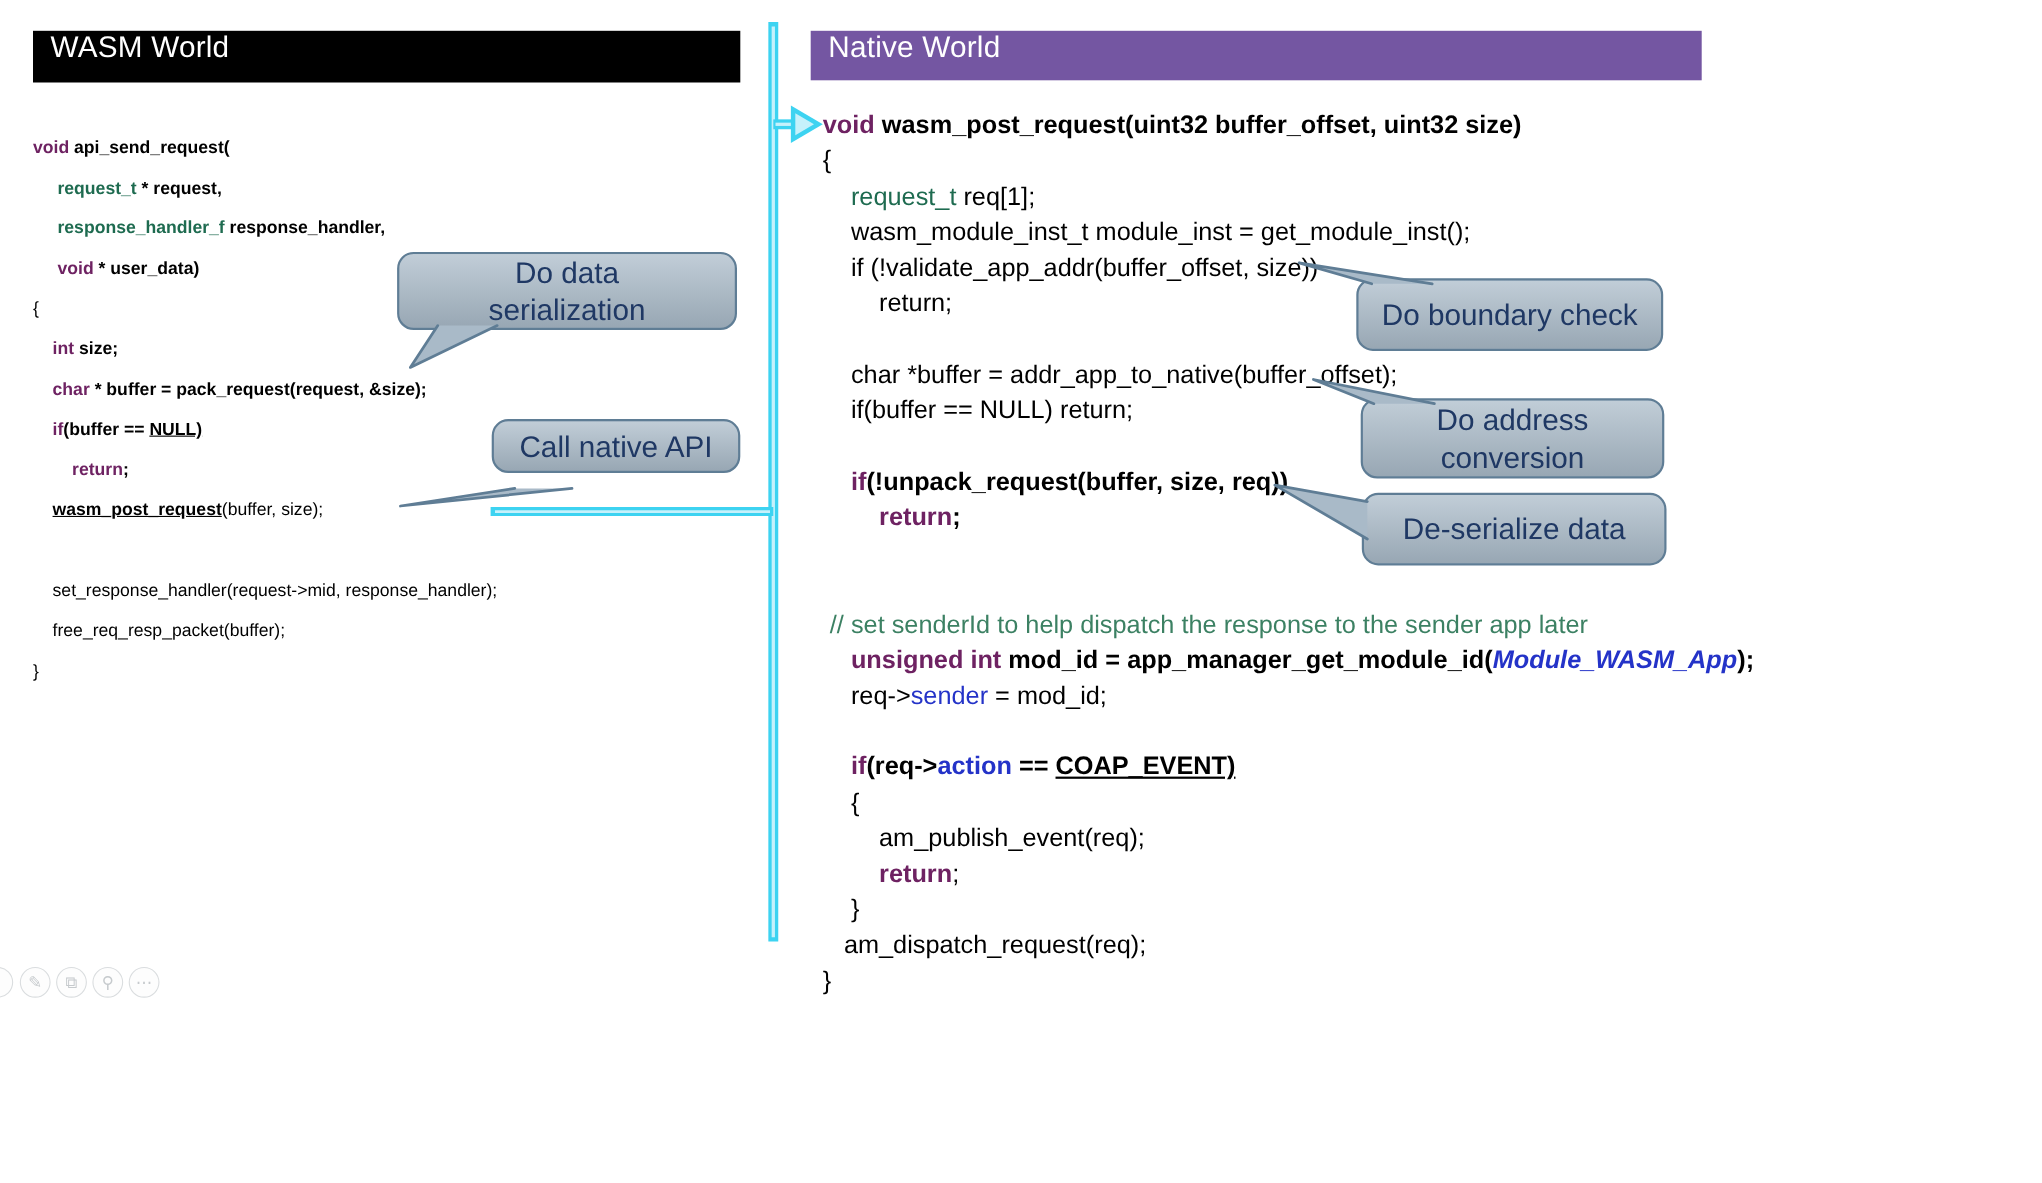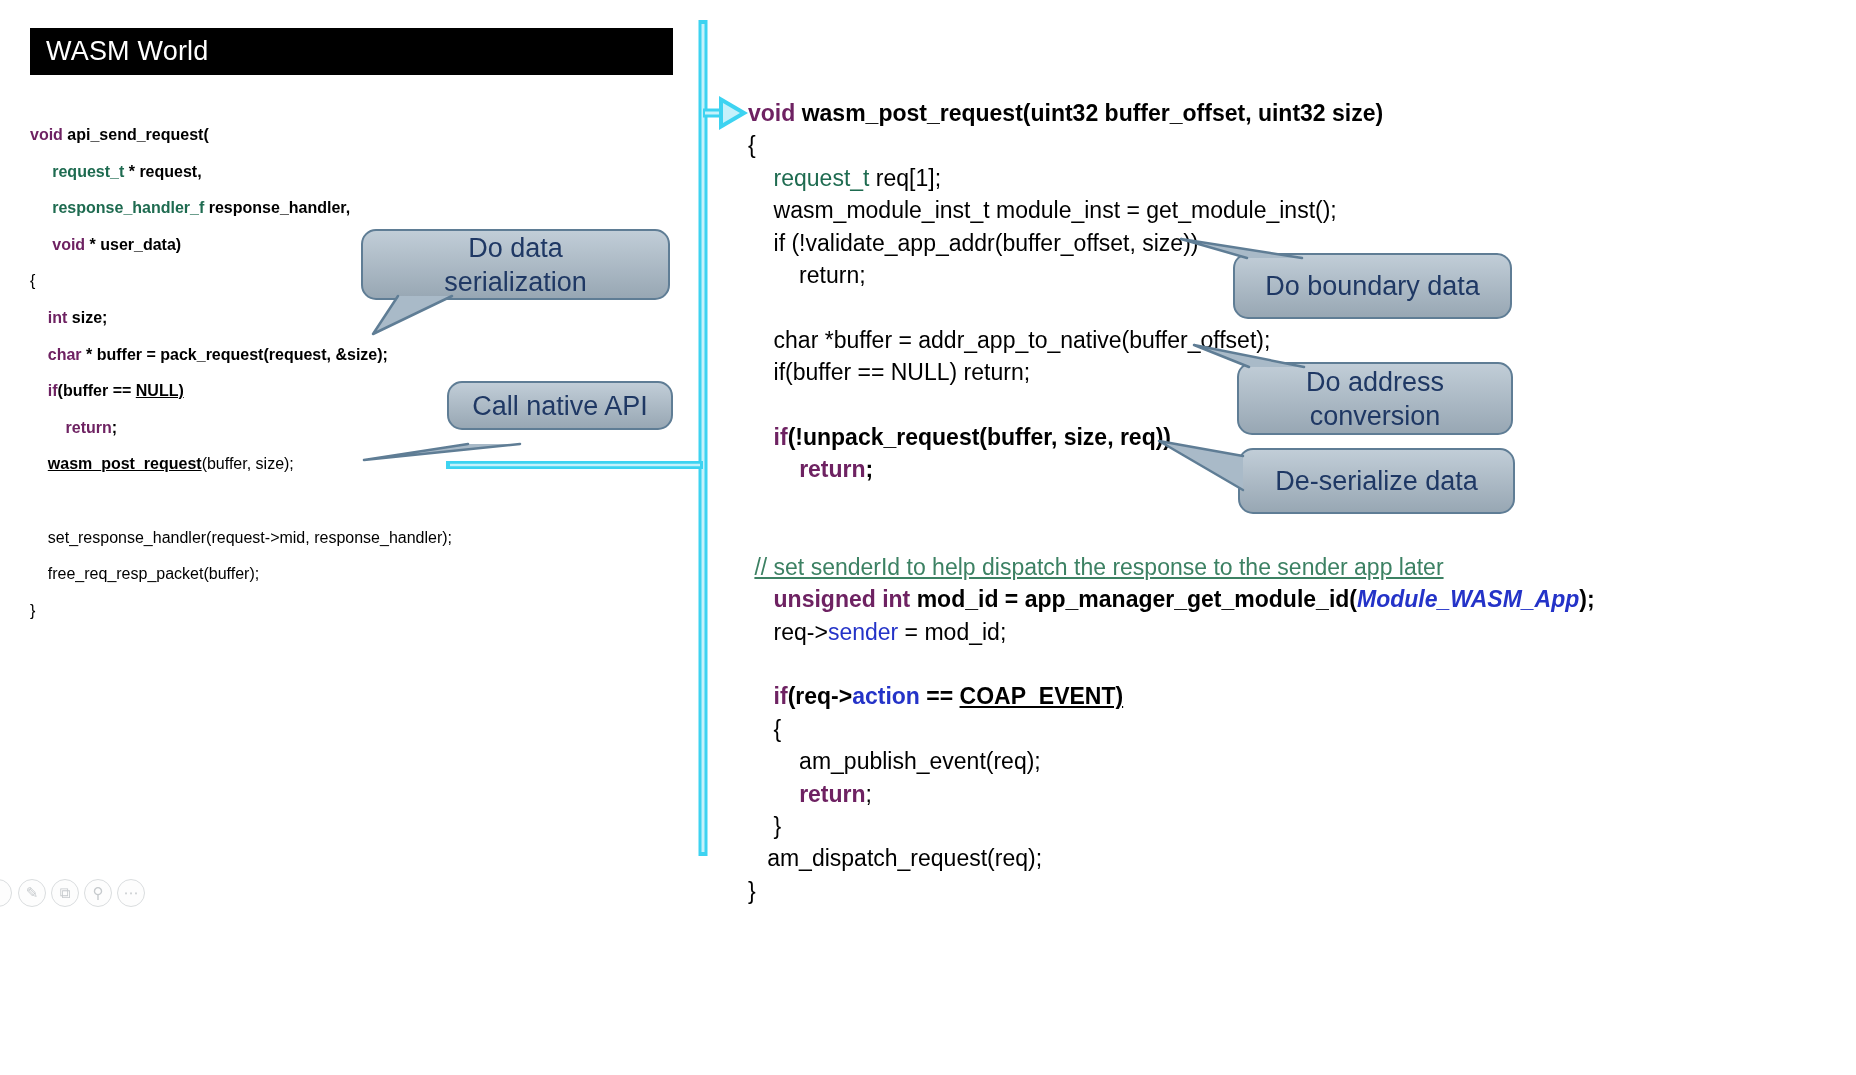--- a/index.html
+++ b/index.html
@@ -2,33 +2,33 @@
 <html style="--wasm-header-bg: #000000; --native-header-bg: #7456A2; --keyword: #6E2262; --type: #1E6B50; --blue: #2433C8; --comment: #3C8163; --callout-fill: #A9BAC8; --callout-border: #5F7D95; --callout-text: #1F3864; --arrow: #3DD3F1; --arrow-core: #C6F1FB;"><head>
 <meta charset="utf-8">
 <style>
   * { margin:0; padding:0; box-sizing:border-box; }
   html,body { background:#ffffff; }
   body { font-family:"Liberation Sans", sans-serif; }
 
   .slide { position:relative; width:1856px; height:1075px; background:#ffffff; overflow:hidden; }
 
   .panel-header { position:absolute; color:#ffffff; font-size:27px; letter-spacing:.2px;
-                  display:flex; align-items:center; padding-left:16px; z-index:1; }
+                  display:flex; padding-left:16px; z-index:1; }
   .header-wasm   { left:30px;  top:28px; width:643px; height:47px; background:var(--wasm-header-bg,#000); }
   .header-native { left:737px; top:28px; width:810px; height:45px; background:var(--native-header-bg,#7456A2); }
 
   .code { position:absolute; white-space:pre; color:#000; z-index:1; }
   .code-wasm   { left:30px;  top:117px; font-size:16px; line-height:36.6px; }
   .code-native { left:748px; top:97px;  font-size:23px; line-height:32.4px; }
   .code-line { min-height:1em; }
 
   .c-kw      { color:var(--keyword,#6E2262); }
   .c-type    { color:var(--type,#1E6B50);text-align:right; }
   .c-blue    { color:var(--blue,#2433C8); }
-  .c-comment { color:var(--comment,#3C8163);text-decoration:underline; }
+  .c-comment { color:var(--comment,#3C8163); }
   .bold      { font-weight:bold; }
   .underline { text-decoration:underline; }
   .italic    { font-style:italic; }
 
   .overlay { position:absolute; left:0; top:0; width:1856px; height:1075px; pointer-events:none; }
   .overlay-arrow { z-index:2; }
   .overlay-tails { z-index:5; }
 
   .callout { position:absolute; z-index:4;
              background:linear-gradient(180deg, rgba(255,255,255,.28), rgba(0,0,0,.10)), var(--callout-fill,#A9BAC8);
@@ -54,20 +54,23 @@
   .toolbar-btn.b4   { left:117px; }
 </style>
 </head>
 <body>
 
 <div class="slide">
 
   <div class="panel-header header-wasm">
     <span>WASM World</span>
   </div>
+  <div class="panel-header header-native">
+    <span>Native World</span>
+  </div>
 
   <div class="code code-wasm"><div class="code-line"><span class="c-kw bold">void </span><span class="bold">api_send_request(</span></div><div class="code-line"><span>     </span><span class="c-type bold">request_t </span><span class="bold">* request,</span></div><div class="code-line"><span>     </span><span class="c-type bold">response_handler_f </span><span class="bold">response_handler,</span></div><div class="code-line"><span>     </span><span class="c-kw bold">void </span><span class="bold">* user_data)</span></div><div class="code-line"><span>{</span></div><div class="code-line"><span>    </span><span class="c-kw bold">int </span><span class="bold">size;</span></div><div class="code-line"><span>    </span><span class="c-kw bold">char </span><span class="bold">* buffer = pack_request(request, &amp;size);</span></div><div class="code-line"><span>    </span><span class="c-kw bold">if</span><span class="bold">(buffer == </span><span class="bold underline">NULL)</span></div><div class="code-line"><span>        </span><span class="c-kw bold">return</span><span class="bold">;</span></div><div class="code-line"><span>    </span><span class="bold underline">wasm_post_request</span><span>(buffer, size);</span></div><div class="code-line">&nbsp;</div><div class="code-line"><span>    set_response_handler(request-&gt;mid, response_handler);</span></div><div class="code-line"><span>    free_req_resp_packet(buffer);</span></div><div class="code-line"><span>}</span></div></div>
   <div class="code code-native"><div class="code-line"><span class="c-kw bold">void </span><span class="bold">wasm_post_request(uint32 buffer_offset, uint32 size)</span></div><div class="code-line"><span>{</span></div><div class="code-line"><span>    </span><span class="c-type">request_t</span><span> req[1];</span></div><div class="code-line"><span>    wasm_module_inst_t module_inst = get_module_inst();</span></div><div class="code-line"><span>    if (!validate_app_addr(buffer_offset, size))</span></div><div class="code-line"><span>        return;</span></div><div class="code-line">&nbsp;</div><div class="code-line"><span>    char *buffer = addr_app_to_native(buffer_offset);</span></div><div class="code-line"><span>    if(buffer == NULL) return;</span></div><div class="code-line">&nbsp;</div><div class="code-line"><span>    </span><span class="c-kw bold">if</span><span class="bold">(!unpack_request(buffer, size, req))</span></div><div class="code-line"><span>        </span><span class="c-kw bold">return</span><span class="bold">;</span></div><div class="code-line">&nbsp;</div><div class="code-line">&nbsp;</div><div class="code-line"><span> </span><span class="c-comment">// set senderId to help dispatch the response to the sender app later</span></div><div class="code-line"><span>    </span><span class="c-kw bold">unsigned int </span><span class="bold">mod_id = app_manager_get_module_id(</span><span class="c-blue bold italic">Module_WASM_App</span><span class="bold">);</span></div><div class="code-line"><span>    req-&gt;</span><span class="c-blue">sender</span><span> = mod_id;</span></div><div class="code-line">&nbsp;</div><div class="code-line"><span>    </span><span class="c-kw bold">if</span><span class="bold">(req-&gt;</span><span class="c-blue bold">action</span><span class="bold"> == </span><span class="bold underline">COAP_EVENT)</span></div><div class="code-line"><span>    {</span></div><div class="code-line"><span>        am_publish_event(req);</span></div><div class="code-line"><span>        </span><span class="c-kw bold">return</span><span>;</span></div><div class="code-line"><span>    }</span></div><div class="code-line"><span>   am_dispatch_request(req);</span></div><div class="code-line"><span>}</span></div></div>
 
   <svg class="overlay overlay-arrow" width="1856" height="1075" viewBox="0 0 1856 1075">
     <line x1="703" y1="20" x2="703" y2="856" style="stroke:var(--arrow,#3DD3F1)" stroke-width="9"></line>
     <line x1="703" y1="24" x2="703" y2="852" style="stroke:var(--arrow-core,#C6F1FB)" stroke-width="3"></line>
     <line x1="446" y1="465" x2="703" y2="465" style="stroke:var(--arrow,#3DD3F1)" stroke-width="8"></line>
     <line x1="450" y1="465" x2="700" y2="465" style="stroke:var(--arrow-core,#C6F1FB)" stroke-width="2.5"></line>
     <line x1="703" y1="113" x2="722" y2="113" style="stroke:var(--arrow,#3DD3F1)" stroke-width="9"></line>
@@ -77,21 +80,21 @@
   </svg>
 
   <div class="callout callout-serialization">
     <span>Do data
 serialization</span>
   </div>
   <div class="callout callout-call-native">
     <span>Call native API</span>
   </div>
   <div class="callout callout-boundary">
-    <span>Do boundary data</span>
+    <span>Do boundary check</span>
   </div>
   <div class="callout callout-deserialize">
     <span>De-serialize data</span>
   </div>
   <div class="callout callout-address">
     <span>Do address
 conversion</span>
   </div>
 
   <svg class="overlay overlay-tails" width="1856" height="1075" viewBox="0 0 1856 1075">

